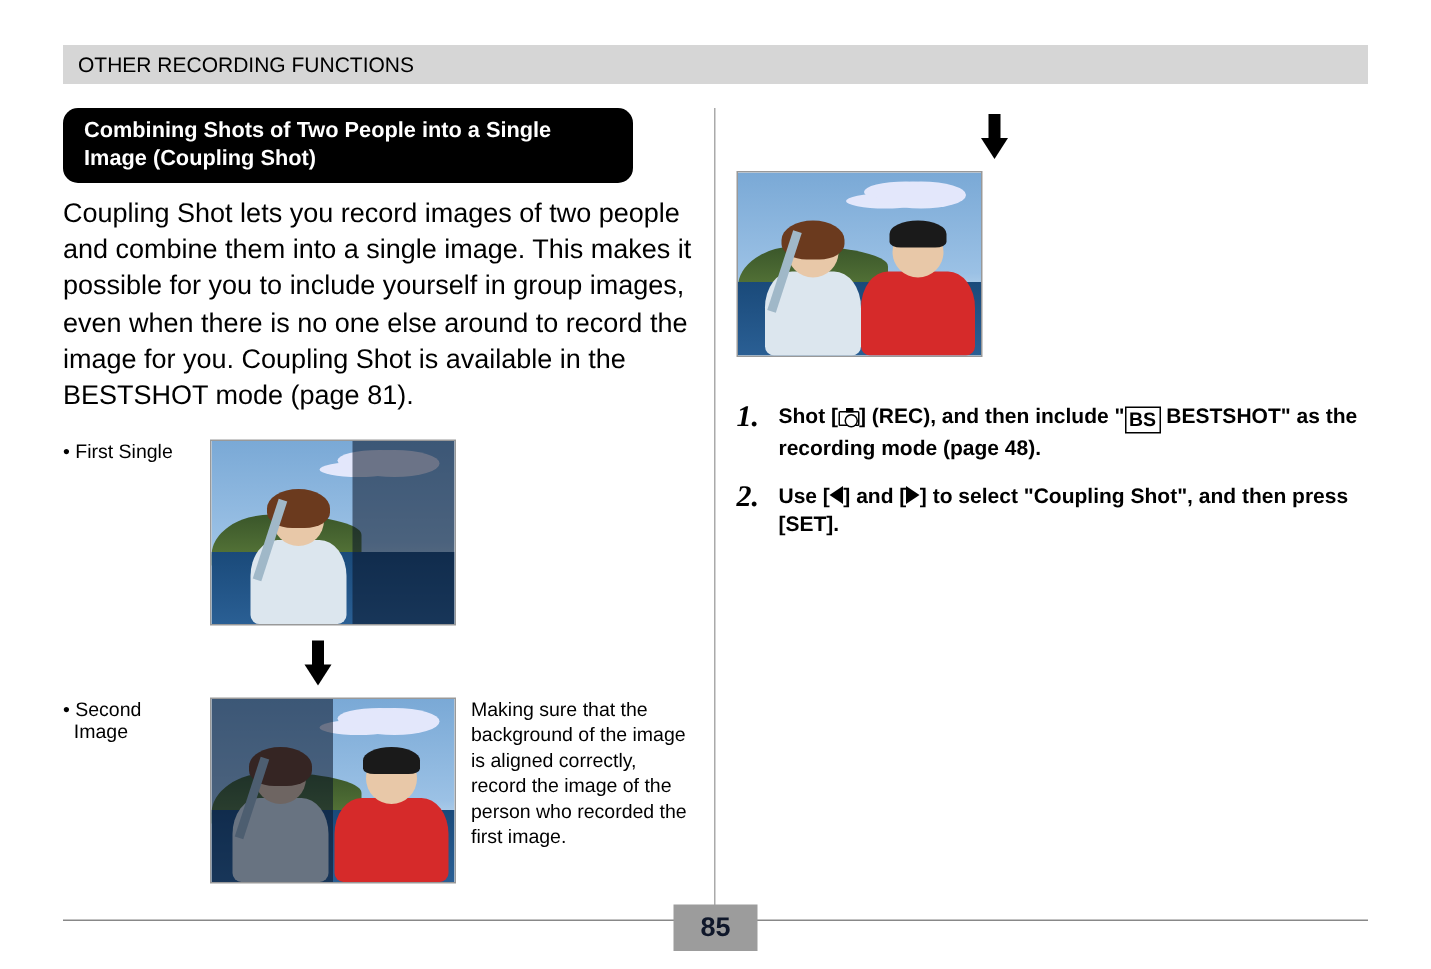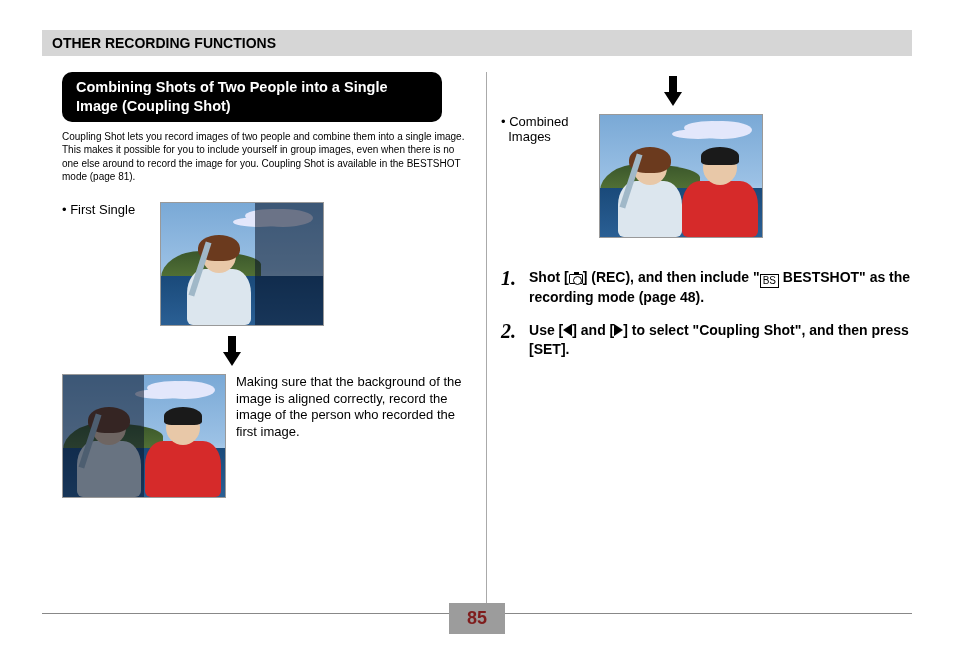--- a/index.html
+++ b/index.html
@@ -7,50 +7,50 @@
     width: 954px;
     height: 646px;
     background: #fff;
     font-family: Arial, Helvetica, sans-serif;
     color: #000;
     position: relative;
     padding: 30px 42px 0 42px;
   }
   .header-bar {
     background: #d6d6d6;
-    font-weight: bold;
+    font-weight: normal;
     font-size: 14px;
     padding: 5px 10px;
     margin-bottom: 16px;
   }
   .columns {
     display: flex;
     gap: 0;
     height: 540px;
   }
   .col {
     width: 50%;
     padding: 0 14px;
     position: relative;
   }
-  .col-left { border-right: 1px solid #aaa; padding-left: 0; margin-left: 20px; }
+  .col-left { border-right: 1px solid #aaa; padding-left: 0; }
   .col-right { padding-right: 0; }
   .subhead {
     background: #000;
     color: #fff;
     font-weight: bold;
     font-size: 14.5px;
     line-height: 1.3;
     padding: 6px 14px;
     border-radius: 10px;
     margin-bottom: 8px;
     width: 380px;
   }
   .body-text {
-    font-size: 10px;
+    font-size: 18px;
     line-height: 1.35;
     margin-bottom: 18px;
   }
   .img-row {
     display: flex;
     align-items: flex-start;
     gap: 10px;
     margin-bottom: 8px;
   }
   .img-label {
@@ -129,42 +129,42 @@
     display:flex; gap:8px; margin-bottom:14px;
     font-size:14px; font-weight:bold; line-height:1.35;
   }
   .step-num {
     font-size:20px; font-style:italic; font-weight:bold; width:20px; flex-shrink:0;
     font-family: "Times New Roman", serif;
     line-height:1;
   }
   .icon-cam, .icon-bs {
     display:inline-block; vertical-align:-2px;
-    border:1.5px solid #000; font-size:10px; font-weight:normal;
+    border:1.5px solid #000; font-size:13px; font-weight:bold;
     padding:0 2px; line-height:1.2; position:relative;
   }
   .icon-cam { width:14px; height:10px; border-radius:1px; }
   .icon-cam::before { content:""; position:absolute; top:-3px; left:4px; width:5px; height:3px; background:#000; }
   .icon-cam::after  { content:""; position:absolute; top:1px; left:3px; width:7px; height:7px; border:1.2px solid #000; border-radius:50%; background:#fff; }
   .icon-bs { font-family: Arial; letter-spacing:0; }
   .tri-l, .tri-r {
     display:inline-block; width:0; height:0; vertical-align:-1px;
     border-top:6px solid transparent; border-bottom:6px solid transparent;
   }
   .tri-l { border-right:9px solid #000; }
   .tri-r { border-left:9px solid #000; }
   .page-num-wrap {
     position:absolute; left:0; right:0; bottom:12px;
     display:flex; justify-content:center; align-items:flex-end;
   }
   .page-rule {
     position:absolute; left:42px; right:42px; bottom:32px; height:1px; background:#888;
   }
   .page-num {
-    background:#9c9c9c; color:#7f1d1d; font-weight:bold; font-size:18px;
+    background:#9c9c9c; color:#0f172a; font-weight:bold; font-size:18px;
     padding:5px 18px;
   }
 </style>
 </head>
 <body>
 
 <div class="header-bar">OTHER RECORDING FUNCTIONS</div>
 
 <div class="columns">
 
@@ -189,20 +189,22 @@
         </div>
         <div class="shade shade-right"></div>
       </div>
     </div>
 
     <div class="arrow-wrap offset-left">
       <span class="arrow-down" style="margin-top:26px;"></span>
     </div>
 
     <div class="img-row">
+      <div class="img-label" style="white-space:pre;">• Second
+  Image</div>
       <div class="photo">
         <div class="sky"></div>
           <div class="cloud"></div>
           <div class="island"></div>
           <div class="sea"></div>
         <div class="person woman" style="left:14px;">
           <div class="head">
               <div class="hair"></div>
             </div>
           <div class="body-shape">
@@ -220,22 +222,20 @@
       <div class="img-caption">Making sure that the background of the image is aligned correctly, record the image of the person who recorded the first image.</div>
     </div>
   </div>
 
   <div class="col col-right">
     <div class="arrow-wrap offset-right">
       <span class="arrow-down" style="margin-top:20px;"></span>
     </div>
 
     <div class="img-row">
-      <div class="img-label" style="white-space:pre;">• Combined
-  Images</div>
       <div class="photo">
         <div class="sky"></div>
           <div class="cloud"></div>
           <div class="island"></div>
           <div class="sea"></div>
         <div class="person woman" style="left:18px;">
           <div class="head">
               <div class="hair"></div>
             </div>
           <div class="body-shape">

